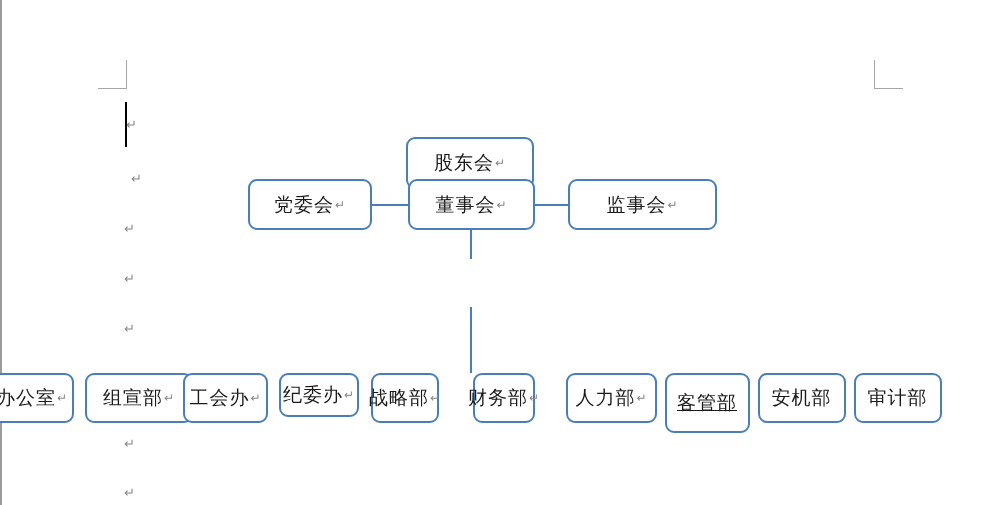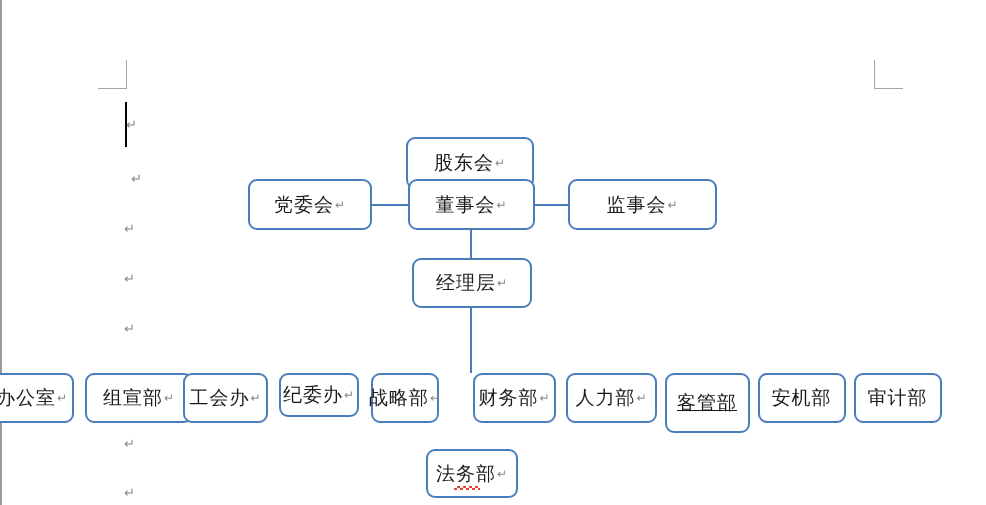--- a/index.html
+++ b/index.html
@@ -165,25 +165,20 @@
       <span>董事会</span><span class="mark">↵</span>
     </span>
   </div>
 
   <div class="node" style="left:568px; top:179px; width:149px; height:51px;">
     <span class="lbl">
       <span>监事会</span><span class="mark">↵</span>
     </span>
   </div>
 
-  <div class="node" style="left:412px; top:258px; width:120px; height:50px;">
-    <span class="lbl">
-      <span>经理层</span><span class="mark">↵</span>
-    </span>
-  </div>
 
   <div class="node" style="left:-10px; top:373px; width:84px; height:50px;">
     <span class="lbl">
       <span>办公室</span><span class="mark">↵</span>
     </span>
   </div>
   <div class="node" style="left:85px; top:373px; width:108px; height:50px;justify-content:center;">
     <span class="lbl">
       <span>组宣部</span><span class="mark">↵</span>
     </span>
@@ -196,21 +191,21 @@
   <div class="node" style="left:279px; top:373px; width:80px; height:44px;">
     <span class="lbl">
       <span>纪委办</span><span class="mark">↵</span>
     </span>
   </div>
   <div class="node" style="left:371px; top:373px; width:68px; height:50px;text-align:center;">
     <span class="lbl">
       <span>战略部</span><span class="mark">↵</span>
     </span>
   </div>
-  <div class="node" style="left:473px; top:373px; width:83px; height:50px;">
+  <div class="node" style="left:473px; top:373px; width:62px; height:50px;">
     <span class="lbl">
       <span>财务部</span><span class="mark">↵</span>
     </span>
   </div>
   <div class="node" style="left:566px; top:373px; width:91px; height:50px;">
     <span class="lbl">
       <span>人力部</span><span class="mark">↵</span>
     </span>
   </div>
   <div class="node" style="left:665px; top:373px; width:85px; height:60px;text-decoration:underline;">
@@ -222,20 +217,14 @@
     <span class="lbl">
       <span>安机部</span><span class="mark"></span>
     </span>
   </div>
   <div class="node" style="left:854px; top:373px; width:88px; height:50px;align-items:center;">
     <span class="lbl">
       <span>审计部</span><span class="mark"></span>
     </span>
   </div>
 
-  <div class="node" style="left:426px; top:449px; width:92px; height:49px;">
-    <span class="lbl">
-      <span>法务部</span><span class="mark">↵</span>
-      <span class="squiggle"></span>
-    </span>
-  </div>
 
 </div>
 
 </body></html>

